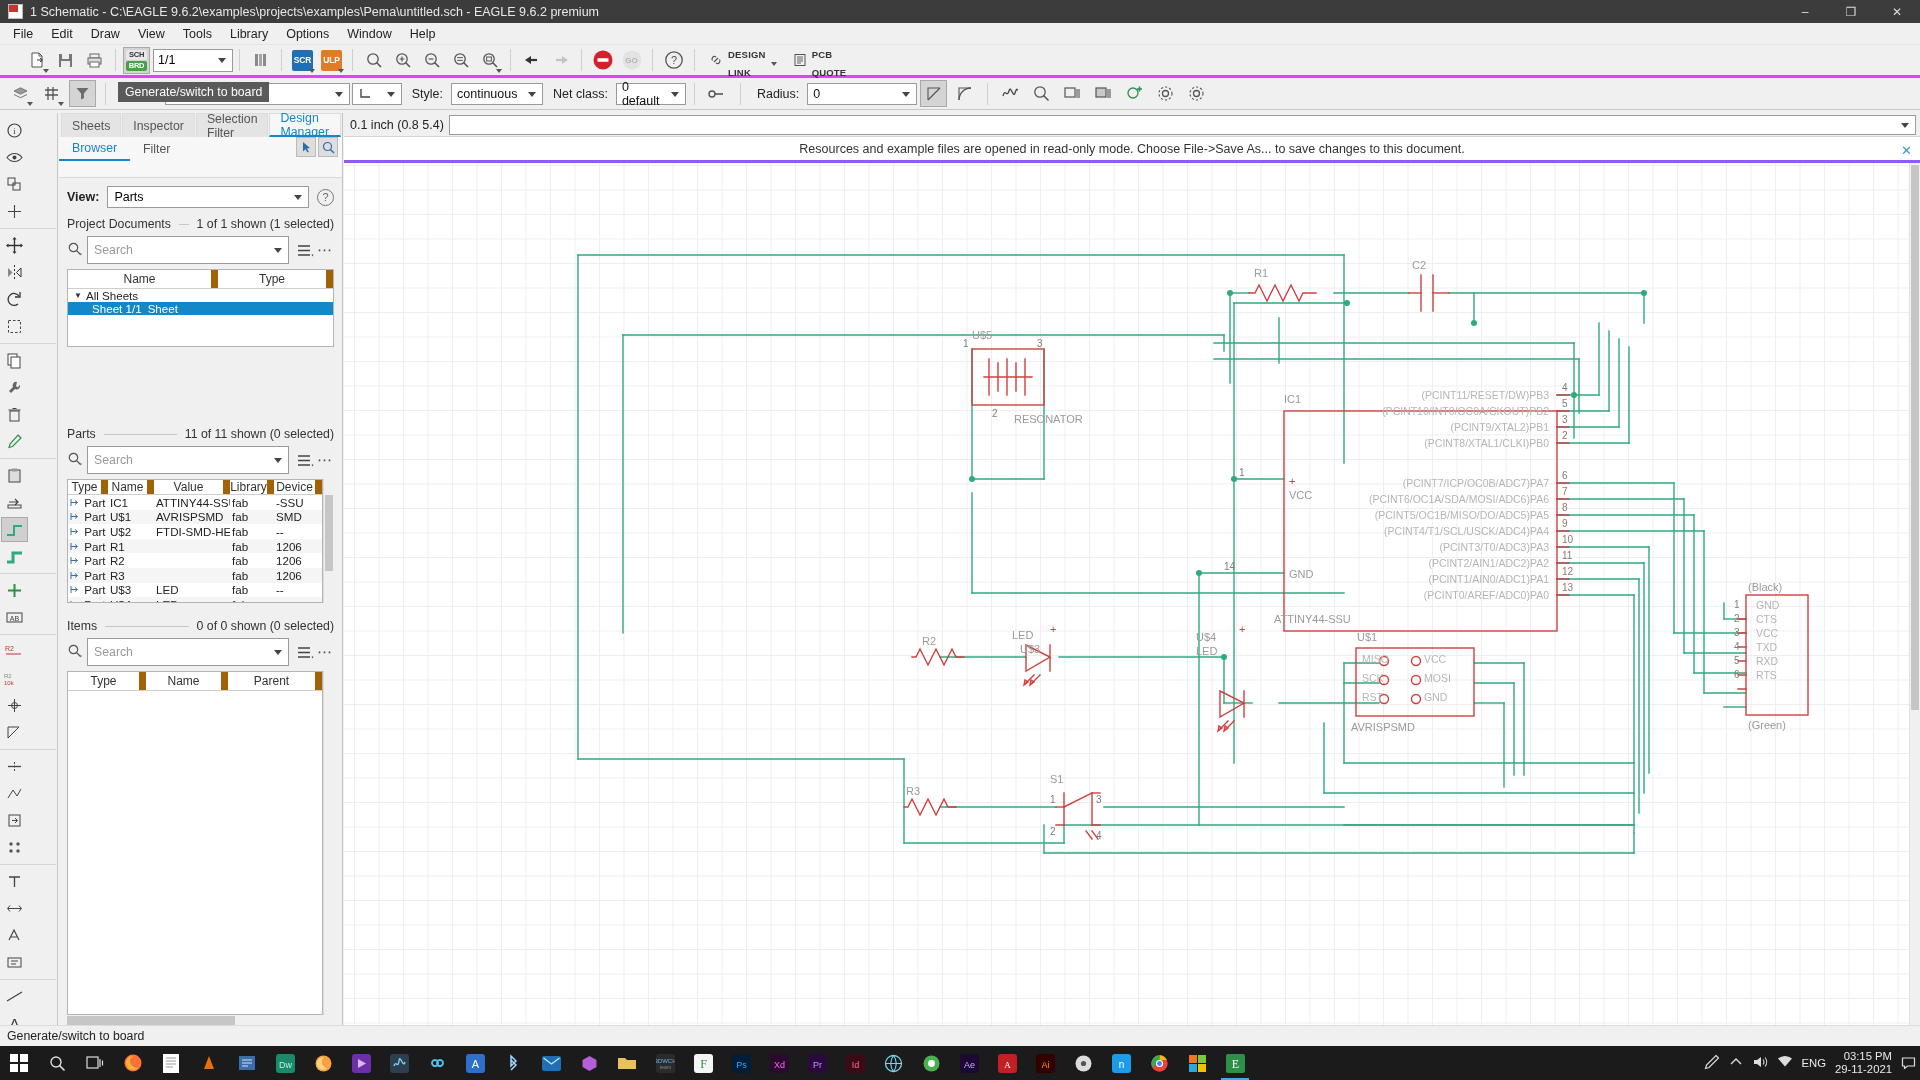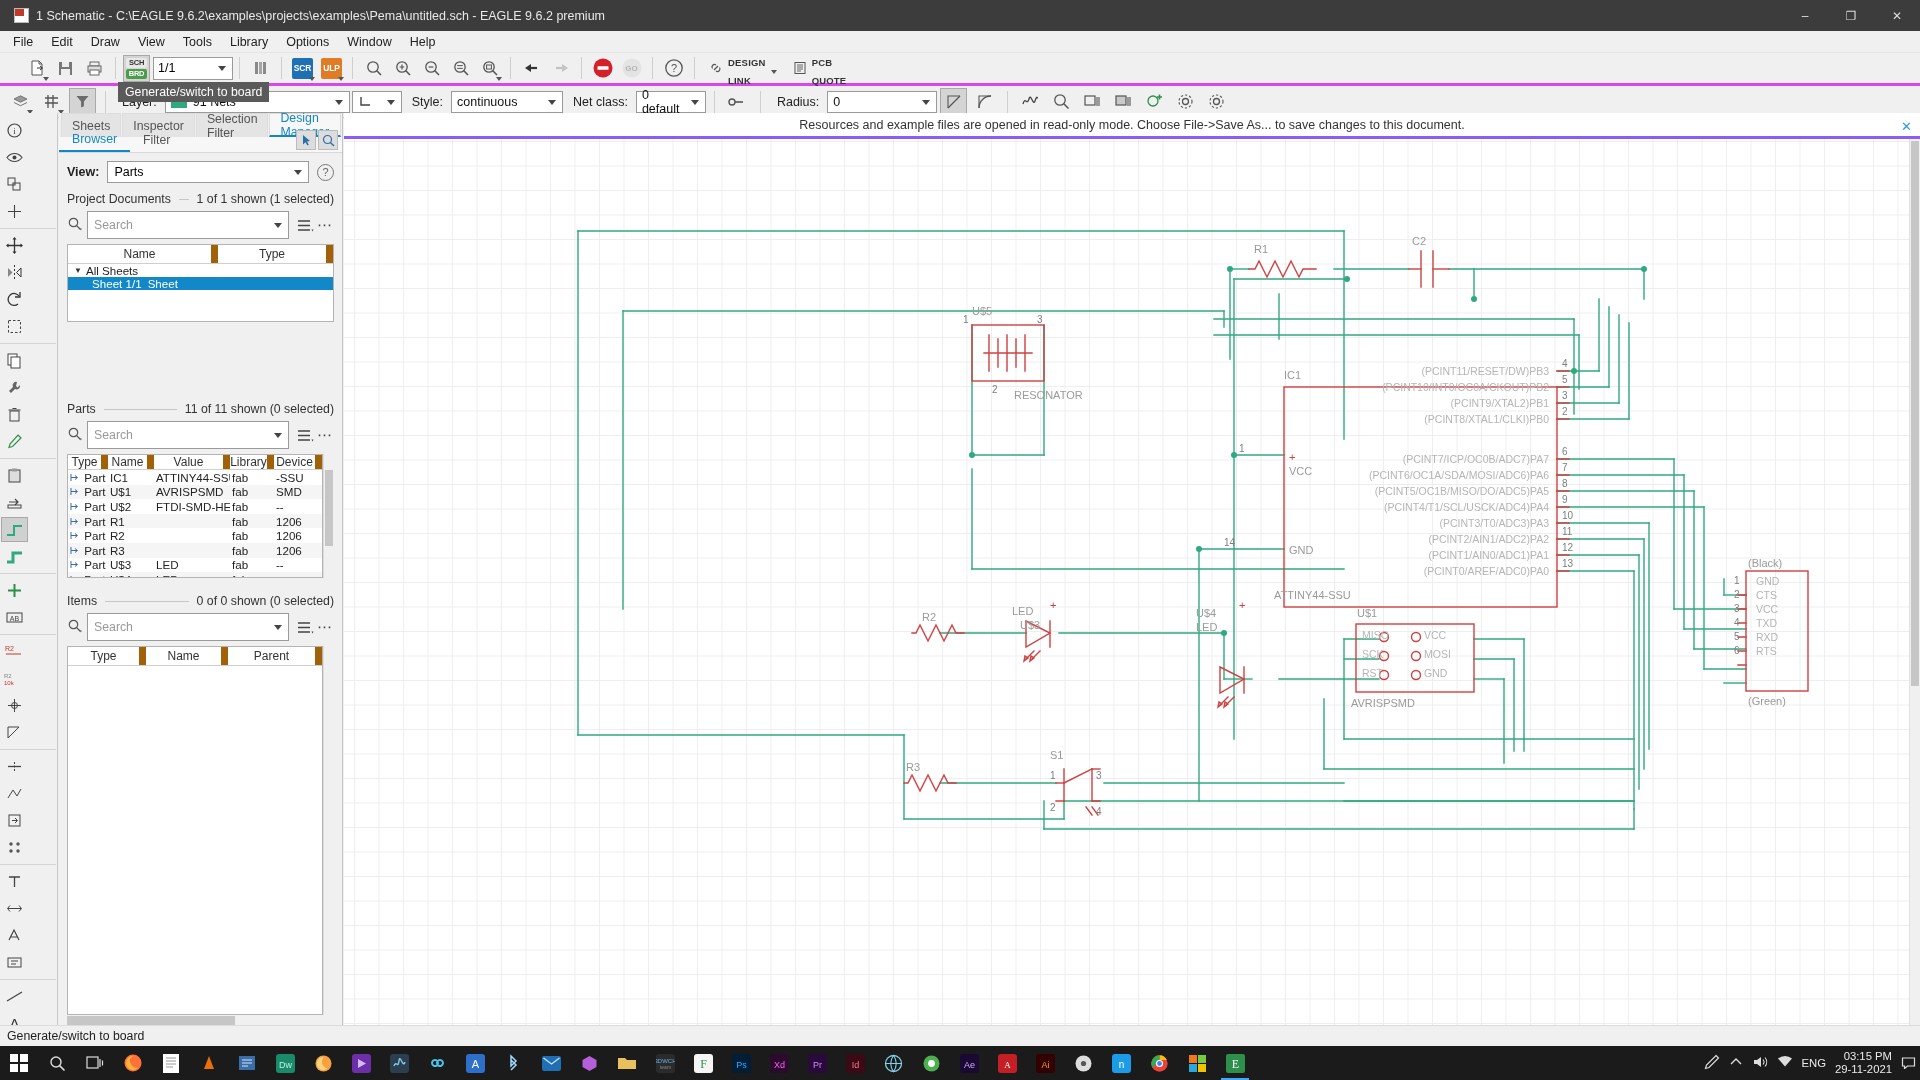--- a/index.html
+++ b/index.html
@@ -7,22 +7,22 @@
     width: 1920px; height: 1080px;
     font-family: "Liberation Sans", sans-serif;
     font-size: 13px;
     background: #f0f0f0;
     overflow: hidden;
   }
   #app { position: relative; width: 1920px; height: 1080px; }
 
   
   .titlebar {
-    height: 31px; background: #3c3c3c; color: #e8e8e8;
-    display: flex; align-items: center; padding-left: 14px;
+    height: 23px; background: #3c3c3c; color: #e8e8e8;
+    display: flex; align-items: center; padding-left: 8px;
     font-size: 12.5px;
   }
   .titlebar .ticon {
     width: 15px; height: 15px; margin-right: 7px;
     background: #fff; border: 1px solid #bbb; position: relative; flex: none;
   }
   .titlebar .ticon::before {
     content: ""; position: absolute; left: 0; top: 0; right: 4px; height: 7px;
     background: #c0392b;
   }
@@ -105,21 +105,21 @@
     background: #f0f0f0; border-right: 1px solid #c4c4c4;
     display: flex; flex-direction: column;
   }
   .panel-tabs { display: flex; height: 24px; background: #f0f0f0; padding-left: 2px; }
   .ptab {
     padding: 0 10px; height: 24px; display: flex; align-items: center;
     font-size: 12.3px; color: #555; background: #e4e4e4; margin-right: 1px;
     border: 1px solid #dcdcdc; border-bottom: none;
   }
   .ptab.active { background: #f7f7f7; color: #1288c8; border-bottom: 2px solid #1288c8; }
-  .subtabs { display: flex; height: 16px; background: #f7f7f7; align-items: flex-end;
+  .subtabs { display: flex; height: 41px; background: #f7f7f7; 
     border-bottom: 1px solid #d8d8d8; position: relative; }
   .stab { padding: 0 13px; height: 24px; display: flex; align-items: center;
     font-size: 12.3px; color: #555; }
   .stab.active { color: #1288c8; border-bottom: 2px solid #1288c8; font-weight: normal; }
   .subtab-btns { margin-left: auto; display: flex; gap: 2px; padding-right: 4px; padding-bottom: 2px; }
   .sq-btn { width: 20px; height: 20px; background: #ddd; border: 1px solid #bbb;
     display: flex; align-items: center; justify-content: center; }
   .panel-body { flex: 1; background: #f0f0f0; padding: 8px 8px 0 8px; overflow: hidden;
      display: flex; flex-direction: column; }
 
@@ -411,21 +411,21 @@
       <span>91 Nets</span>
       <span class="combo-arrow"></span>
     </div>
     <div class="t2combo" style="width:50px">
       <svg width="16" height="14" viewBox="0 0 16 14">
           <path d="M3 2v8h9" stroke="#444" fill="none" stroke-width="1.4"></path>
         </svg>
       <span class="combo-arrow"></span>
     </div>
     <div class="t2label">Style:</div>
-    <div class="t2combo" style="width:112px">
+    <div class="t2combo" style="width:92px">
       <span>continuous</span>
       <span class="combo-arrow"></span>
     </div>
     <div class="t2label">Net class:</div>
     <div class="t2combo" style="width:70px">
       <span>0 default</span>
       <span class="combo-arrow"></span>
     </div>
     <div class="sep"></div>
     <div class="tbtn">
@@ -933,20 +933,26 @@
         <div class="scrollbar-h" style="margin-bottom:6px">
           <div style="position:absolute;left:0;top:1px;bottom:1px;width:168px;background:#c6c6c6"></div>
         </div>
       </div>
 
     </div>
   </div>
 
   <div class="canvaswrap">
 
+    <div class="coordbar">
+      <div class="coordtxt">0.1 inch (0.8 5.4)</div>
+      <div class="cmdline">
+        <span class="combo-arrow"></span>
+      </div>
+    </div>
 
     <div class="notice">
       <span>Resources and example files are opened in read-only mode. Choose File-&gt;Save As... to save changes to this document.</span>
       <span class="x">✕</span>
     </div>
 
     <div class="sheet">
       <div class="grid-bg"></div>
 
       <svg class="schem" viewBox="0 0 1576 700" preserveAspectRatio="none">

